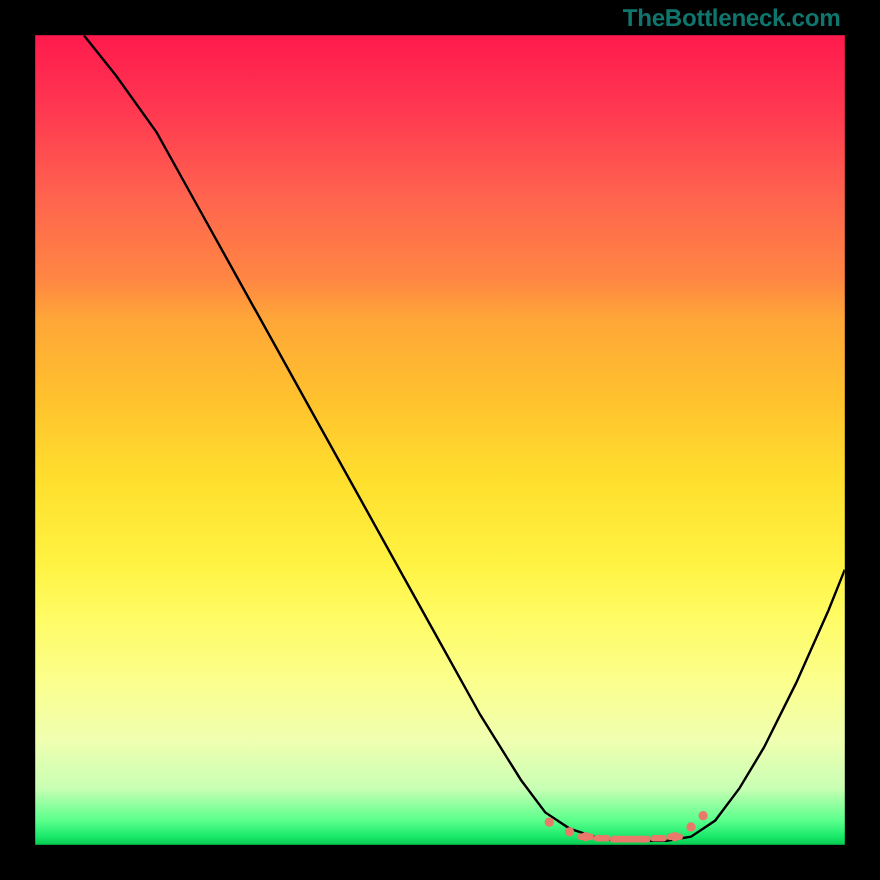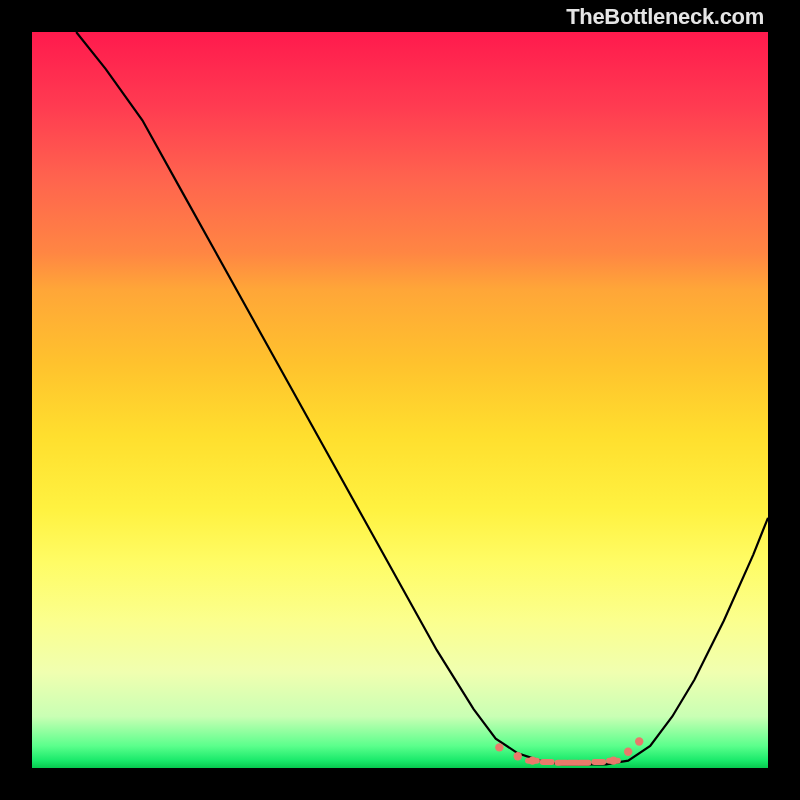--- a/index.html
+++ b/index.html
@@ -27,21 +27,21 @@
     #19e96a 99%,
     #07c94f 100%);
 }
 .watermark {
   position: absolute;
   top: 4px;
   right: 36px;
   font-family: Arial, Helvetica, sans-serif;
   font-size: 22px;
   font-weight: bold;
-  color: #e5e5e5;
+  color: #0f766e;
   letter-spacing: -0.3px;
 }
 svg.curve {
   position: absolute;
   left: 0; top: 0;
   width: 736px; height: 736px;
   pointer-events: none;
 }
 .curve-line {
   fill: none;

